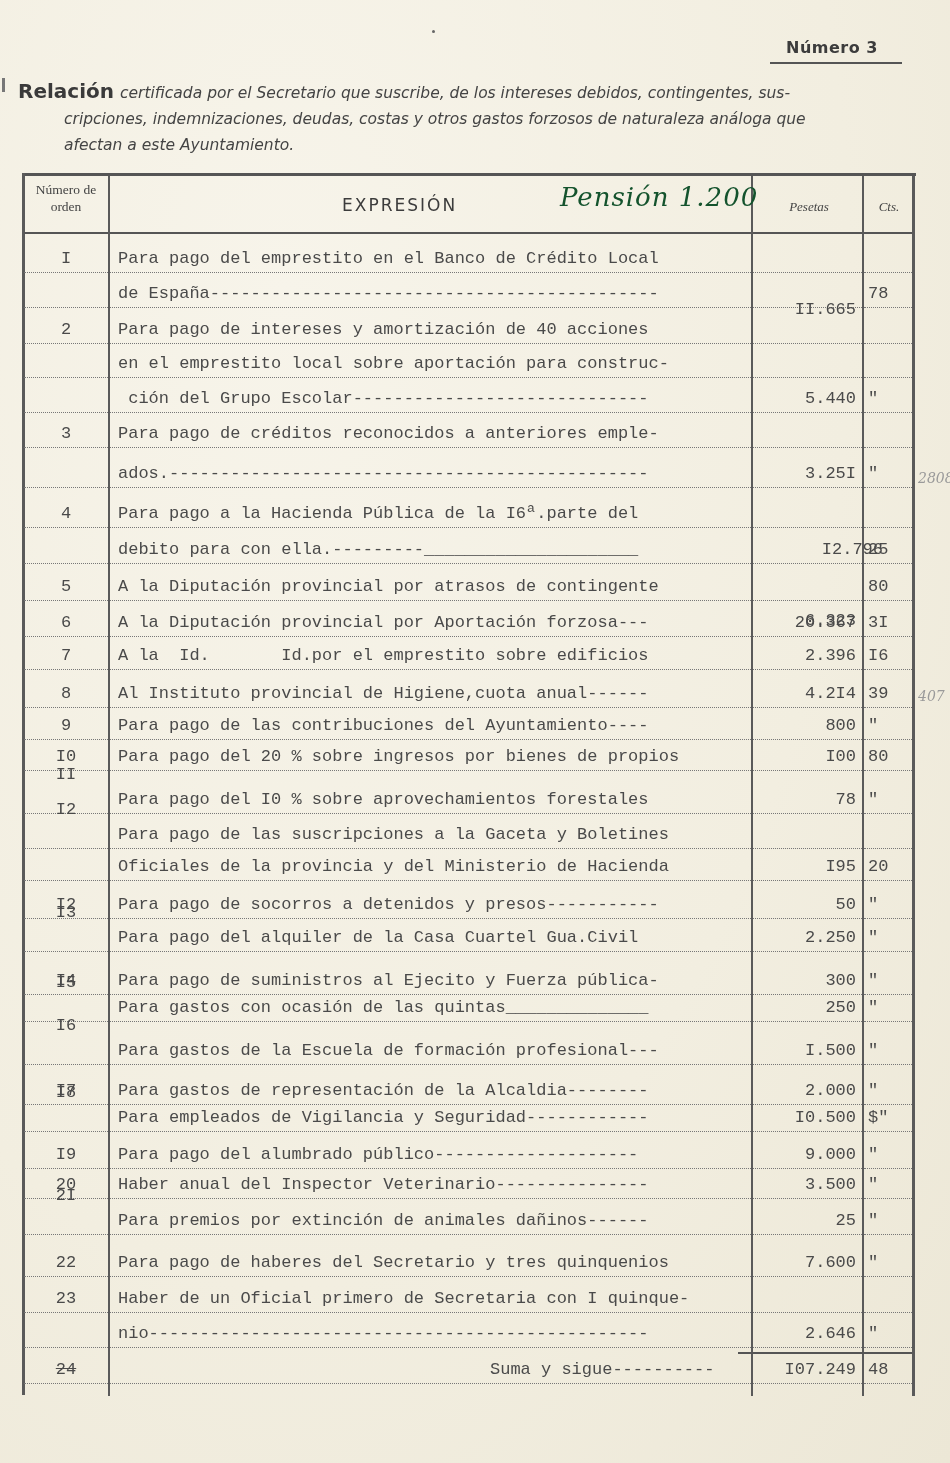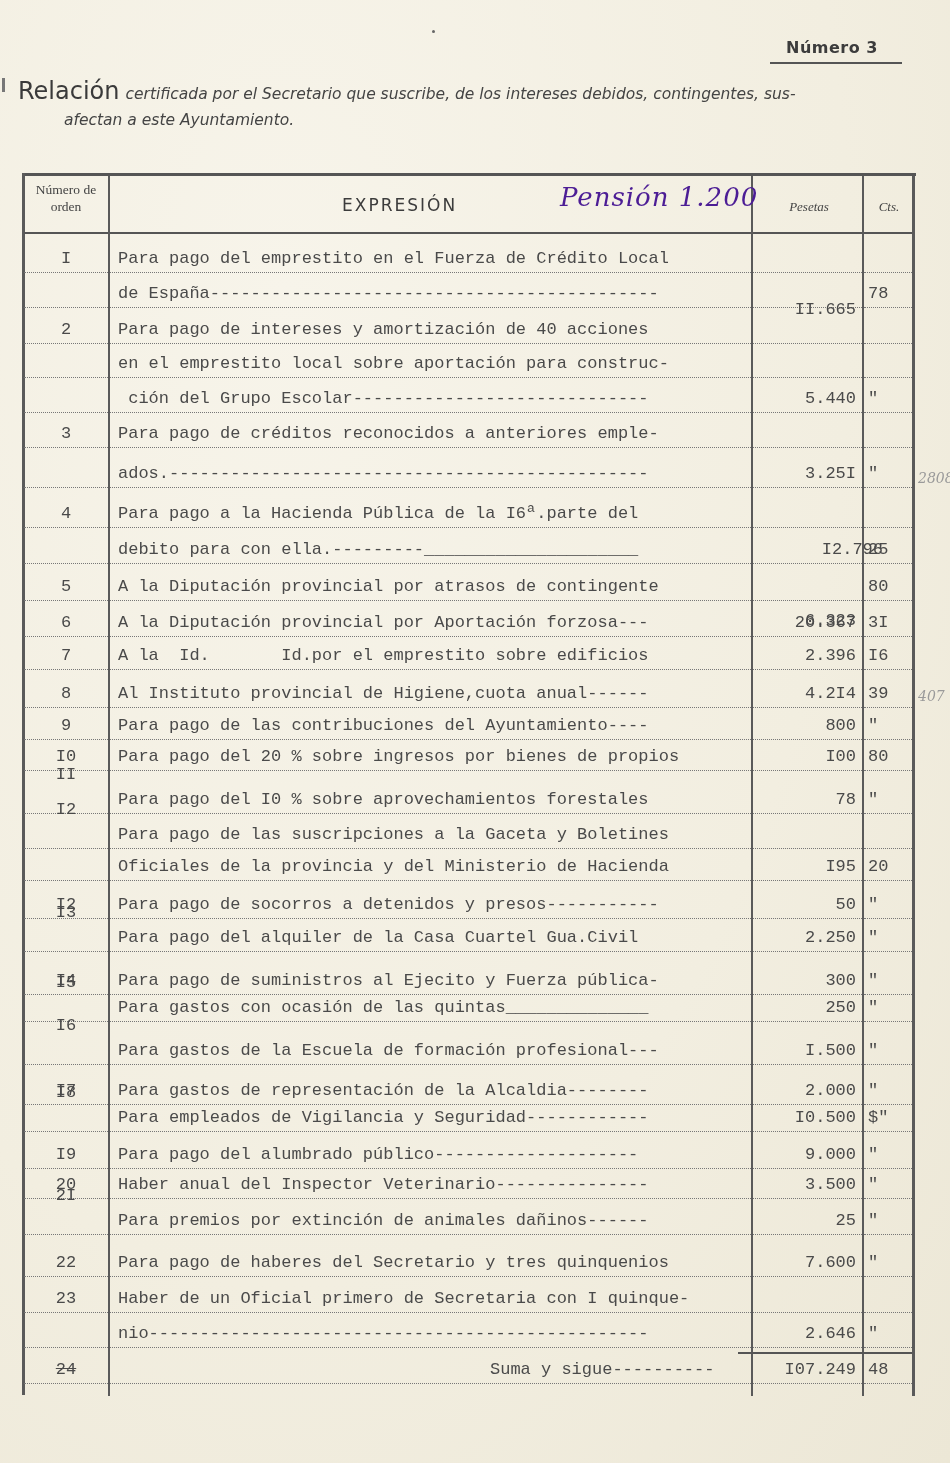--- a/index.html
+++ b/index.html
@@ -16,39 +16,39 @@
     letter-spacing: 0.5px;
   }
   .numero-rule { position: absolute; left: 770px; top: 62px; width: 132px; height: 2px; background: #555; }
   .binding-mark { position: absolute; left: 2px; top: 78px; width: 3px; height: 14px; background: #777; }
   .dot-top { position: absolute; left: 432px; top: 30px; width: 3px; height: 3px; border-radius: 50%; background: #666; }
   .intro {
     position: absolute; left: 18px; top: 78px; width: 900px;
     font-family: "DejaVu Sans", sans-serif; font-style: italic; font-size: 15.5px; color: #444;
     line-height: 26px;
   }
-  .intro .lead { font-style: normal; font-weight: normal; font-size: 24px; color: #3a3a3a; margin-right: 6px; }
+  .intro .lead { font-style: normal; font-weight: bold; font-size: 20px; color: #3a3a3a; margin-right: 6px; }
   .intro .l2, .intro .l3 { display: block; padding-left: 46px; }
 
   
   .frame-top { position: absolute; left: 22px; top: 173px; width: 894px; height: 3px; background: #555; }
   .vline { position: absolute; background: #5a5a5a; width: 2px; }
   .hhead { position: absolute; top: 232px; height: 2px; background: #555; }
 
   .hdr-num {
     position: absolute; left: 24px; top: 181px; width: 84px; text-align: center;
     font-family: "Liberation Serif", "DejaVu Serif", serif; font-size: 13.5px; line-height: 17px; color: #444;
   }
   .hdr-expr {
     position: absolute; left: 342px; top: 195px;
     font-family: "DejaVu Sans", sans-serif; font-size: 17px; letter-spacing: 2px; color: #3c3c3c;
   }
   .hdr-hand {
     position: absolute; left: 560px; top: 182px;
-    font-family: "DejaVu Serif", serif; font-style: italic; font-size: 26px; color: #4c1d95; letter-spacing: 1px;
+    font-family: "DejaVu Serif", serif; font-style: italic; font-size: 26px; color: #14532d; letter-spacing: 1px;
   }
   .hdr-pes {
     position: absolute; left: 756px; top: 199px; width: 106px; text-align: center;
     font-family: "Liberation Serif", "DejaVu Serif", serif; font-style: italic; font-size: 13px; color: #444;
   }
   .hdr-cts {
     position: absolute; left: 864px; top: 199px; width: 50px; text-align: center;
     font-family: "Liberation Serif", "DejaVu Serif", serif; font-style: italic; font-size: 13px; color: #444;
   }
 
@@ -67,20 +67,21 @@
 </head>
 <body>
 
 <div class="dot-top"></div>
 <div class="binding-mark"></div>
 <div class="numero">Número 3</div>
 <div class="numero-rule"></div>
 
 <div class="intro">
   <span class="lead">Relación</span><span>certificada por el Secretario que suscribe, de los intereses debidos, contingentes, sus-</span>
+  <span class="l2">cripciones, indemnizaciones, deudas, costas y otros gastos forzosos de naturaleza análoga que</span>
   <span class="l3">afectan a este Ayuntamiento.</span>
 </div>
 
 <div class="frame-top"></div>
 <div class="vline" style="left:22px; top:173px; height:1222px; width:3px;"></div>
 <div class="vline" style="left:108px; top:176px; height:1220px;"></div>
 <div class="vline" style="left:751px; top:176px; height:1220px;"></div>
 <div class="vline" style="left:862px; top:176px; height:1220px;"></div>
 <div class="vline" style="left:912px; top:176px; height:1220px; width:3px;"></div>
 <div class="hhead" style="left:24px; width:84px;"></div>
@@ -92,21 +93,21 @@
   <div>Número de</div>
   <div>orden</div>
 </div>
 <div class="hdr-expr">EXPRESIÓN</div>
 <div class="hdr-hand">Pensión 1.200</div>
 <div class="hdr-pes">Pesetas</div>
 <div class="hdr-cts">Cts.</div>
 
 <div id="rows">
     <div class="line cell-num" style="top: 245px;">I</div>
-    <div class="line cell-desc" style="top: 245px;">Para pago del emprestito en el Fuerza de Crédito Local</div>
+    <div class="line cell-desc" style="top: 245px;">Para pago del emprestito en el Banco de Crédito Local</div>
     <div class="dotrule" style="left: 24px; width: 84px; top: 272px;"></div>
     <div class="dotrule" style="left: 110px; width: 641px; top: 272px;"></div>
     <div class="dotrule" style="left: 753px; width: 109px; top: 272px;"></div>
     <div class="dotrule" style="left: 864px; width: 48px; top: 272px;"></div>
     <div class="line cell-desc" style="top: 280px;">de España--------------------------------------------</div>
     <div class="dotrule" style="left: 24px; width: 84px; top: 307px;"></div>
     <div class="dotrule" style="left: 110px; width: 641px; top: 307px;"></div>
     <div class="dotrule" style="left: 753px; width: 109px; top: 307px;"></div>
     <div class="dotrule" style="left: 864px; width: 48px; top: 307px;"></div>
     <div class="line cell-pes" style="top: 296px;">II.665</div>

